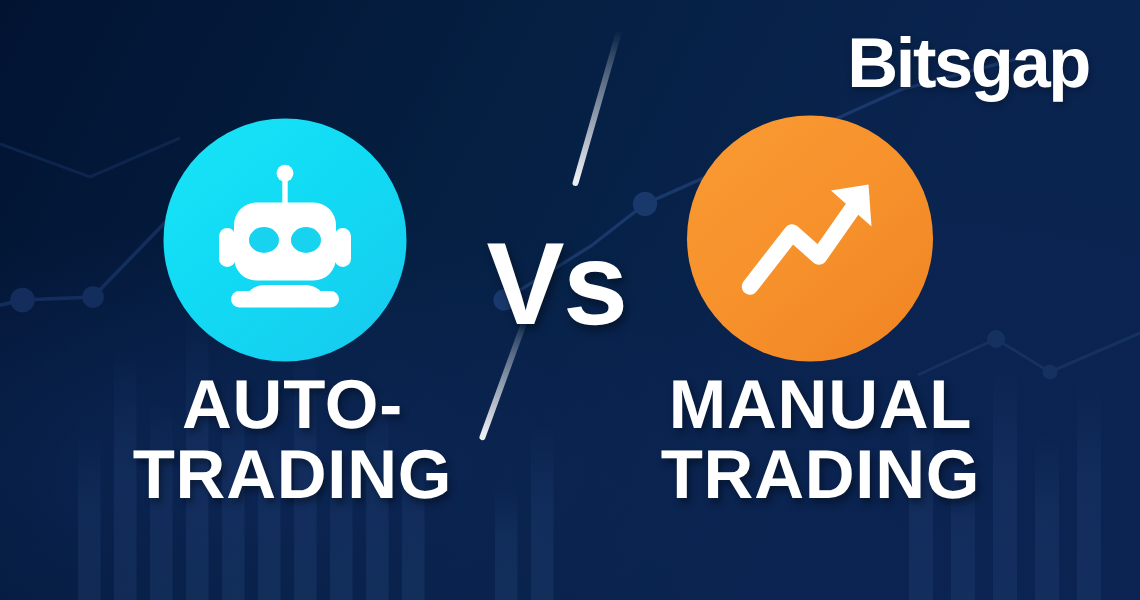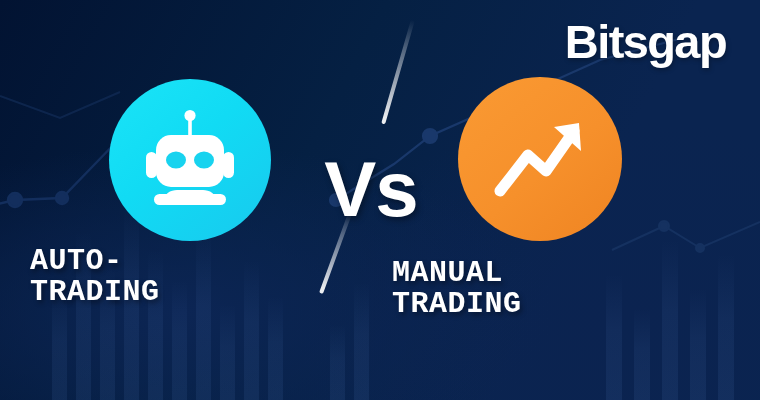--- a/index.html
+++ b/index.html
@@ -85,29 +85,29 @@
     line-height: 1;
     text-shadow: 1px 2px 5px rgba(0,0,0,0.30);
     text-align: center;
   }
 
   
   .caption {
     position: absolute;
     color: #ffffff;
     font-weight: bold;
-    font-size: 30px;
+    font-size: 46px;
     line-height: 1.03;
     letter-spacing: 0.5px;
+    text-align: center;
     text-shadow: 2px 3px 5px rgba(0,0,0,0.38);
     white-space: nowrap;
-    font-family: Liberation Mono, monospace;
   }
   #auto-caption  { left: 30px;  top: 246px; width: 330px; }
-  #manual-caption{ left: 392px; top: 246px; width: 310px; margin-top: 12px; }
+  #manual-caption{ left: 392px; top: 246px; width: 310px; }
   .caption .line { display: block; }
 </style>
 </head>
 <body>
 
 <div id="banner">
 
   <div class="bg-layer candles">
     <div class="candle" style="left:52px;  width:15px; height:110px;"></div>
     <div class="candle" style="left:76px;  width:15px; height:168px;"></div>

